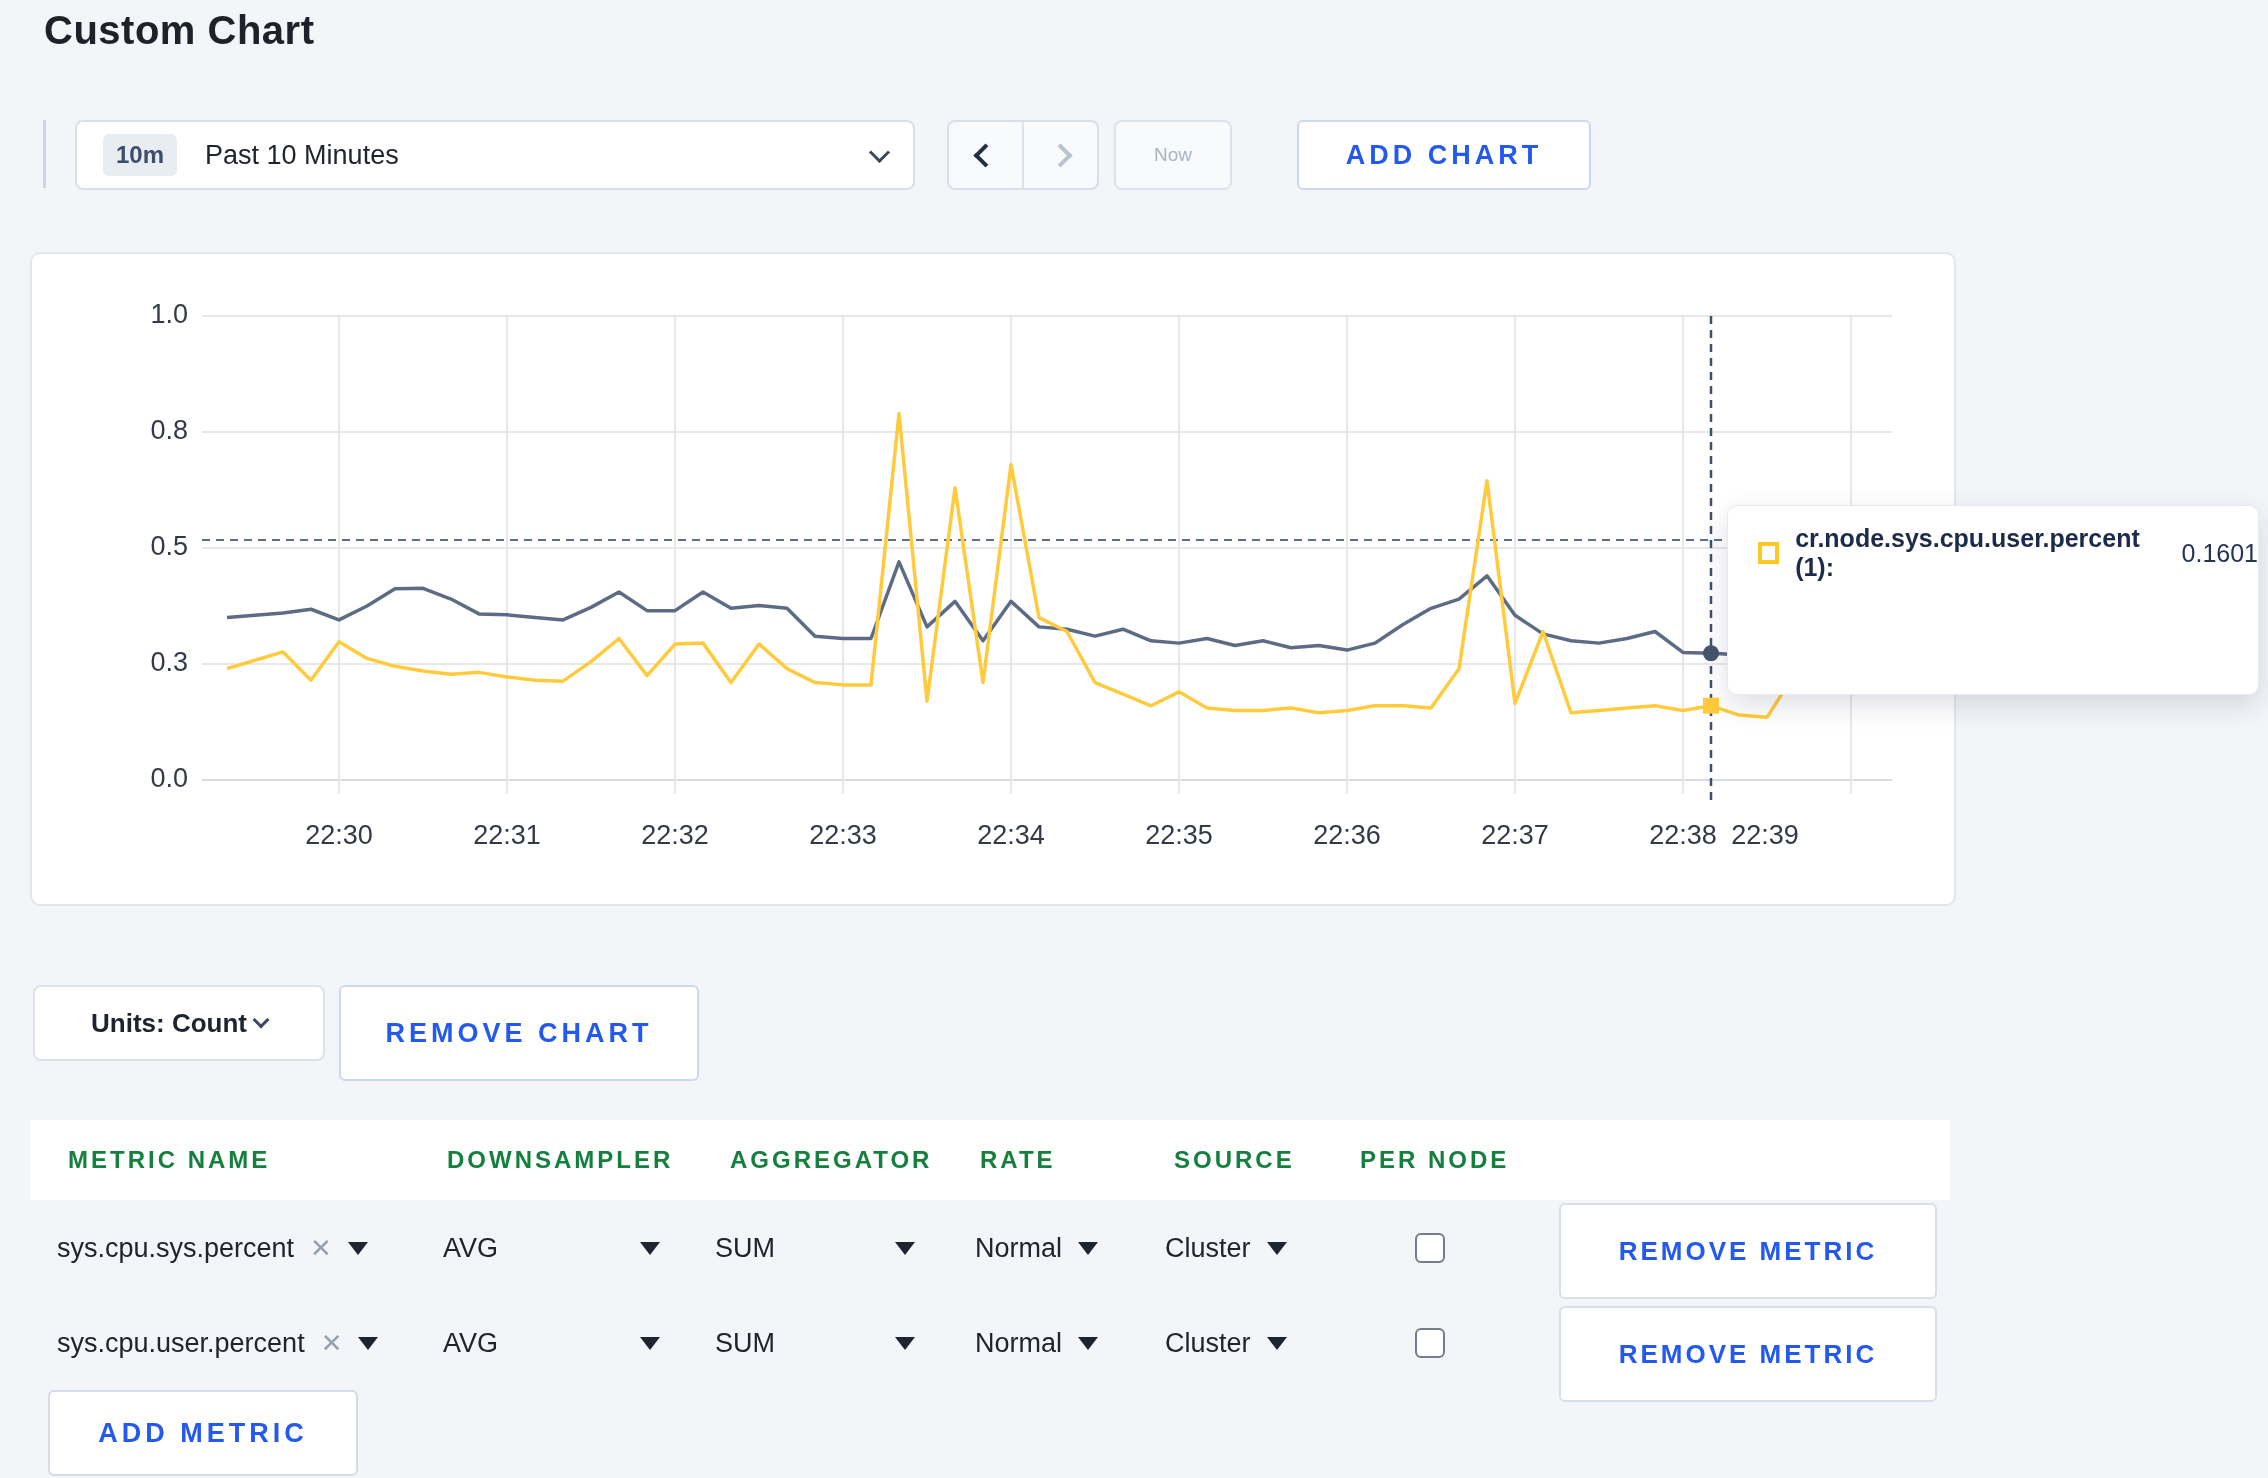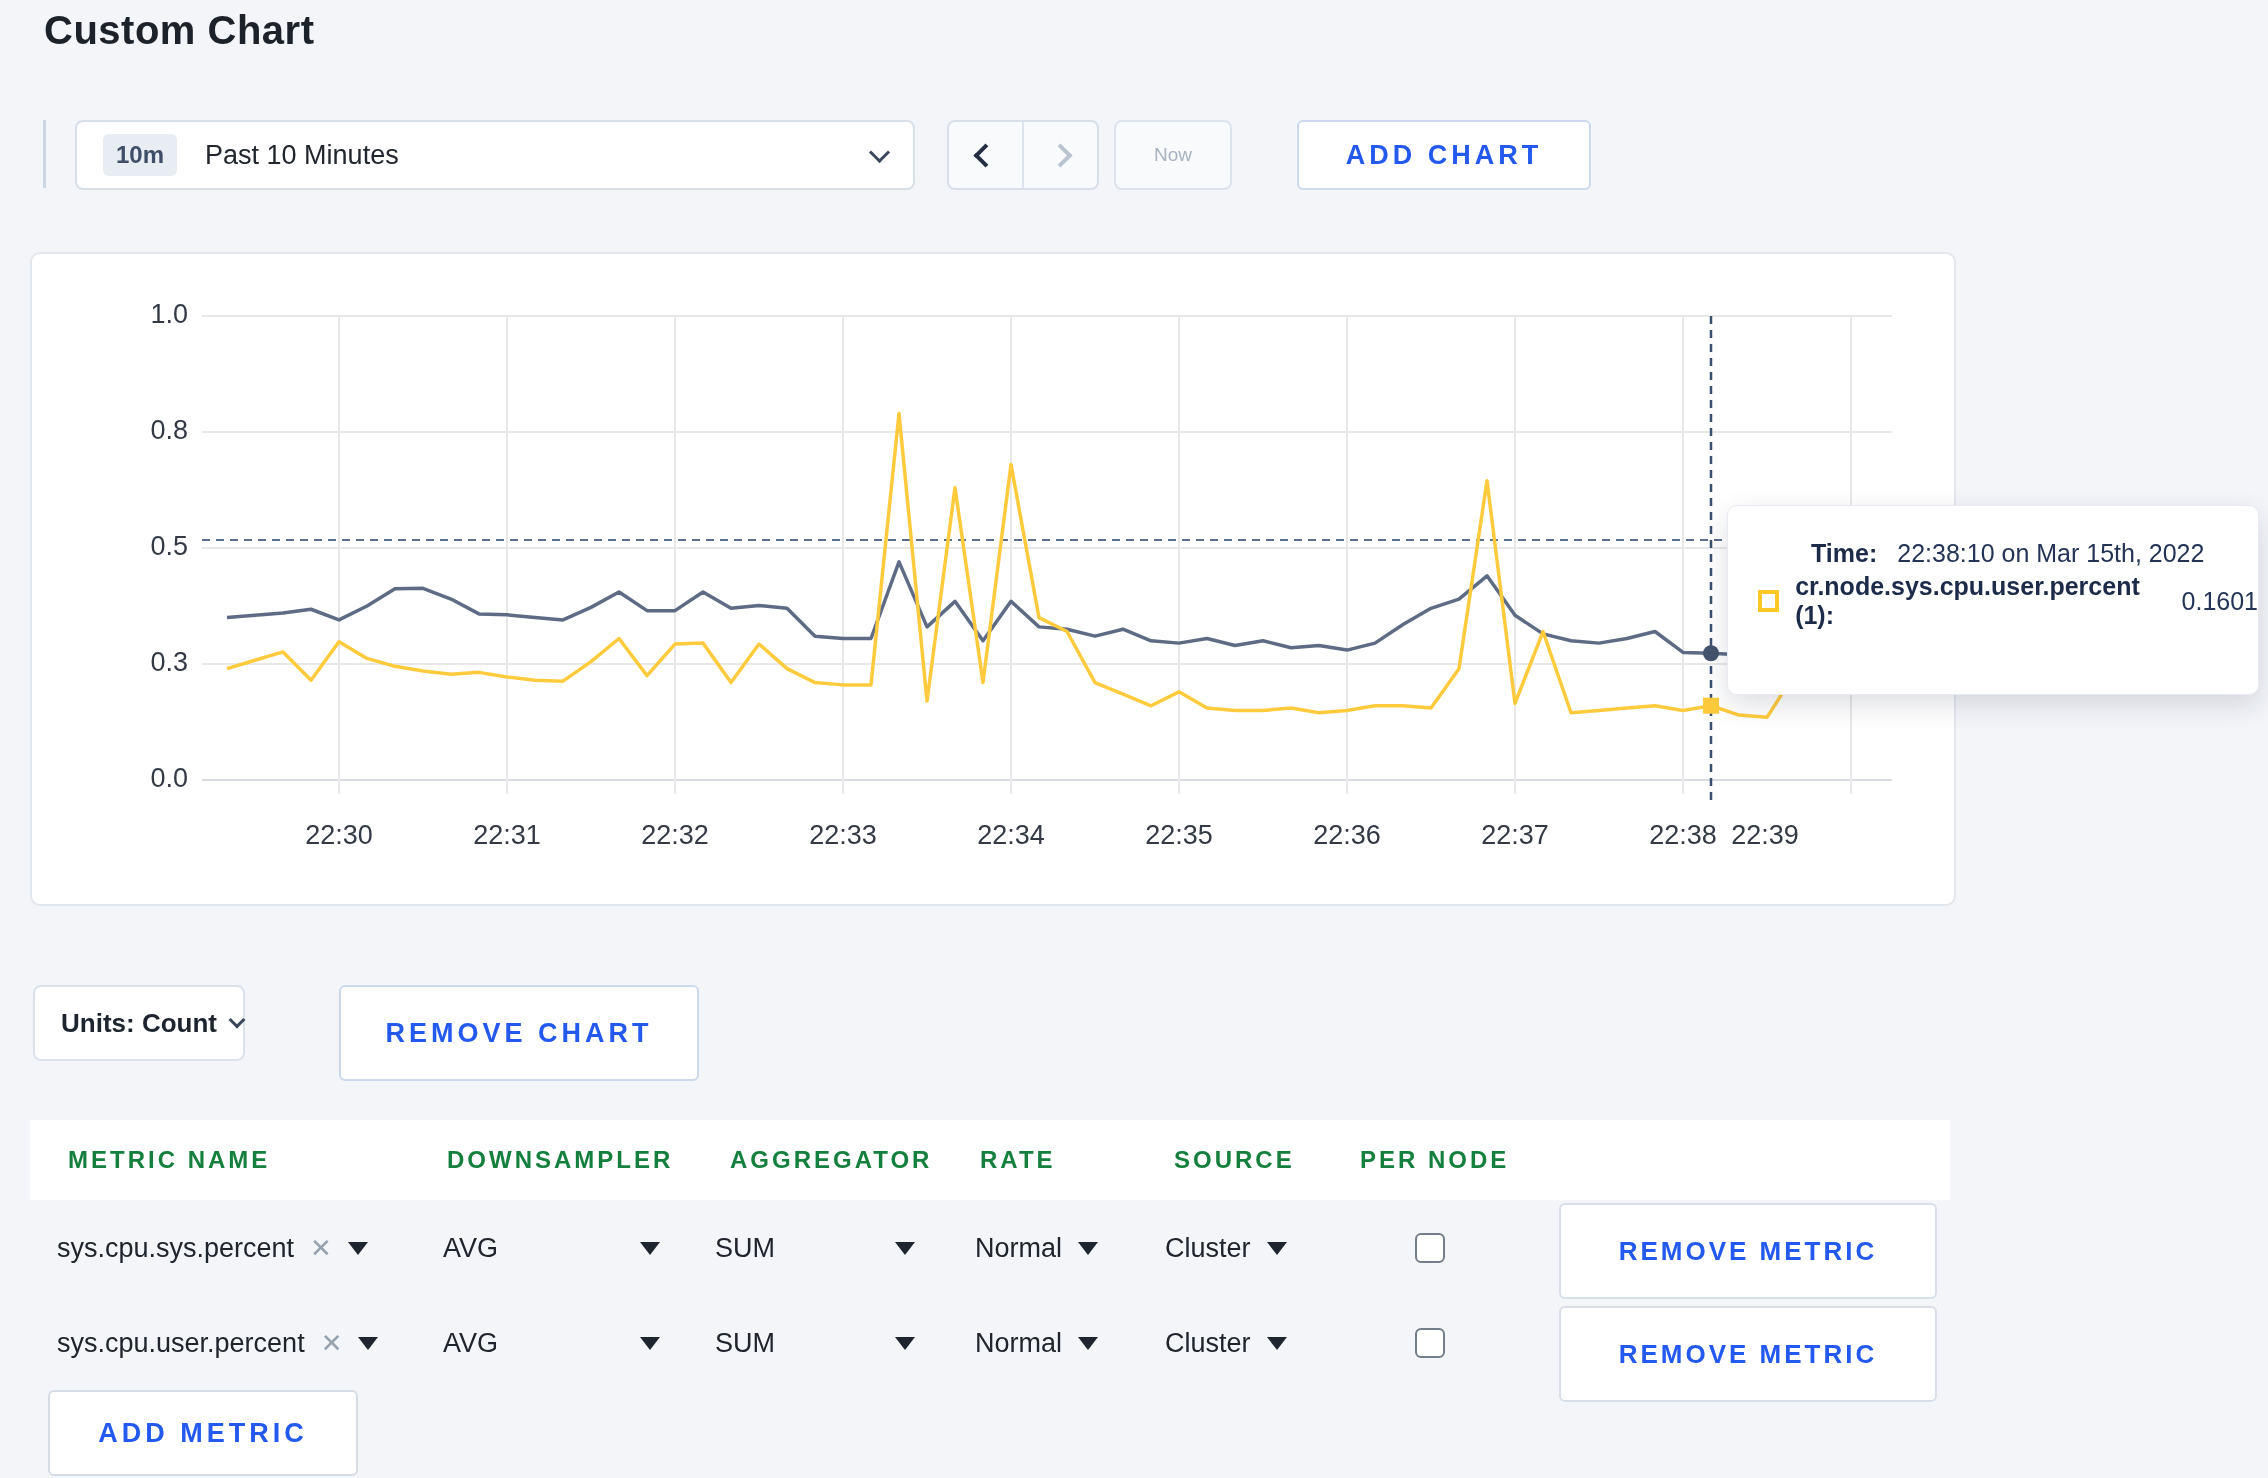--- a/index.html
+++ b/index.html
@@ -36,21 +36,21 @@
 
   
   .tooltip { left:1727px; top:505px; width:532px; height:190px; background:#fff; border:1px solid #e7eaf0; border-radius:10px; box-shadow:0 10px 28px rgba(20,30,60,.14); padding:27px 0 0 30px; z-index:5; }
   .tt-row { display:flex; align-items:center; height:40px; margin-bottom:8px; font-size:25px; color:#1c2b4a; }
   .tt-row.first { padding-left:53px; }
   .tt-label { font-weight:bold; margin-right:20px; }
   .tt-sq { width:22px; height:22px; border-width:4px; border-style:solid; margin-right:16px; background:#fff; }
   .tt-val { color:#243457; }
 
   
-  .units-btn { left:33px; top:985px; width:212px; height:76px; background:#fff; border:2px solid #dce2ec; border-radius:8px; display:flex; align-items:center; justify-content:flex-end; gap:14px; font-size:26px; font-weight:bold; color:#1d242e; cursor:pointer; }
+  .units-btn { left:33px; top:985px; width:292px; height:76px; background:#fff; border:2px solid #dce2ec; border-radius:8px; display:flex; align-items:center; justify-content:center; gap:8px; font-size:26px; font-weight:bold; color:#1d242e; cursor:pointer; }
   .units-btn .chev { width:12px; height:12px; border-width:0 0 3px 3px; margin-top:-6px; }
   .remove-chart { left:311px; top:985px; width:360px; height:96px; font-size:27px;margin-left:28px; }
 
   
   .thead { left:30px; top:1120px; width:1920px; height:80px; background:#fff; }
   .th { position:absolute; top:26px; font-size:24px; font-weight:600; letter-spacing:3px; color:#15803d; }
   .mrow { left:30px; width:1920px; height:96px; }
   .cell { position:absolute; top:0; height:96px; display:flex; align-items:center; font-size:27px; color:#20242c; }
   .x-icon { color:#97a0ad; font-size:26px; margin-left:16px; }
   .caret { width:0; height:0; border-left:10px solid transparent; border-right:10px solid transparent; border-top:13px solid #1f2530; display:inline-block; }
@@ -120,24 +120,20 @@
       <div class="xtick" style="left: 909px;">22:34</div>
       <div class="xtick" style="left: 1077px;">22:35</div>
       <div class="xtick" style="left: 1245px;">22:36</div>
       <div class="xtick" style="left: 1413px;">22:37</div>
       <div class="xtick" style="left: 1581px;">22:38</div>
       <div class="xtick" style="left: 1663px;">22:39</div>
     </div>
 </div>
 
 <div class="abs tooltip">
-  <div class="tt-row first">
-    <span class="tt-label">Time:</span>
-    <span class="tt-val">22:38:10 on Mar 15th, 2022</span>
-  </div>
   <div class="tt-row">
     <span class="tt-sq" style="border-color:#fdc726"></span>
     <span class="tt-label">cr.node.sys.cpu.user.percent (1):</span>
     <span class="tt-val">0.1601</span>
   </div>
 </div>
 
 <div class="abs units-btn">
   <span>Units: Count</span>
   <span class="chev down"></span>

